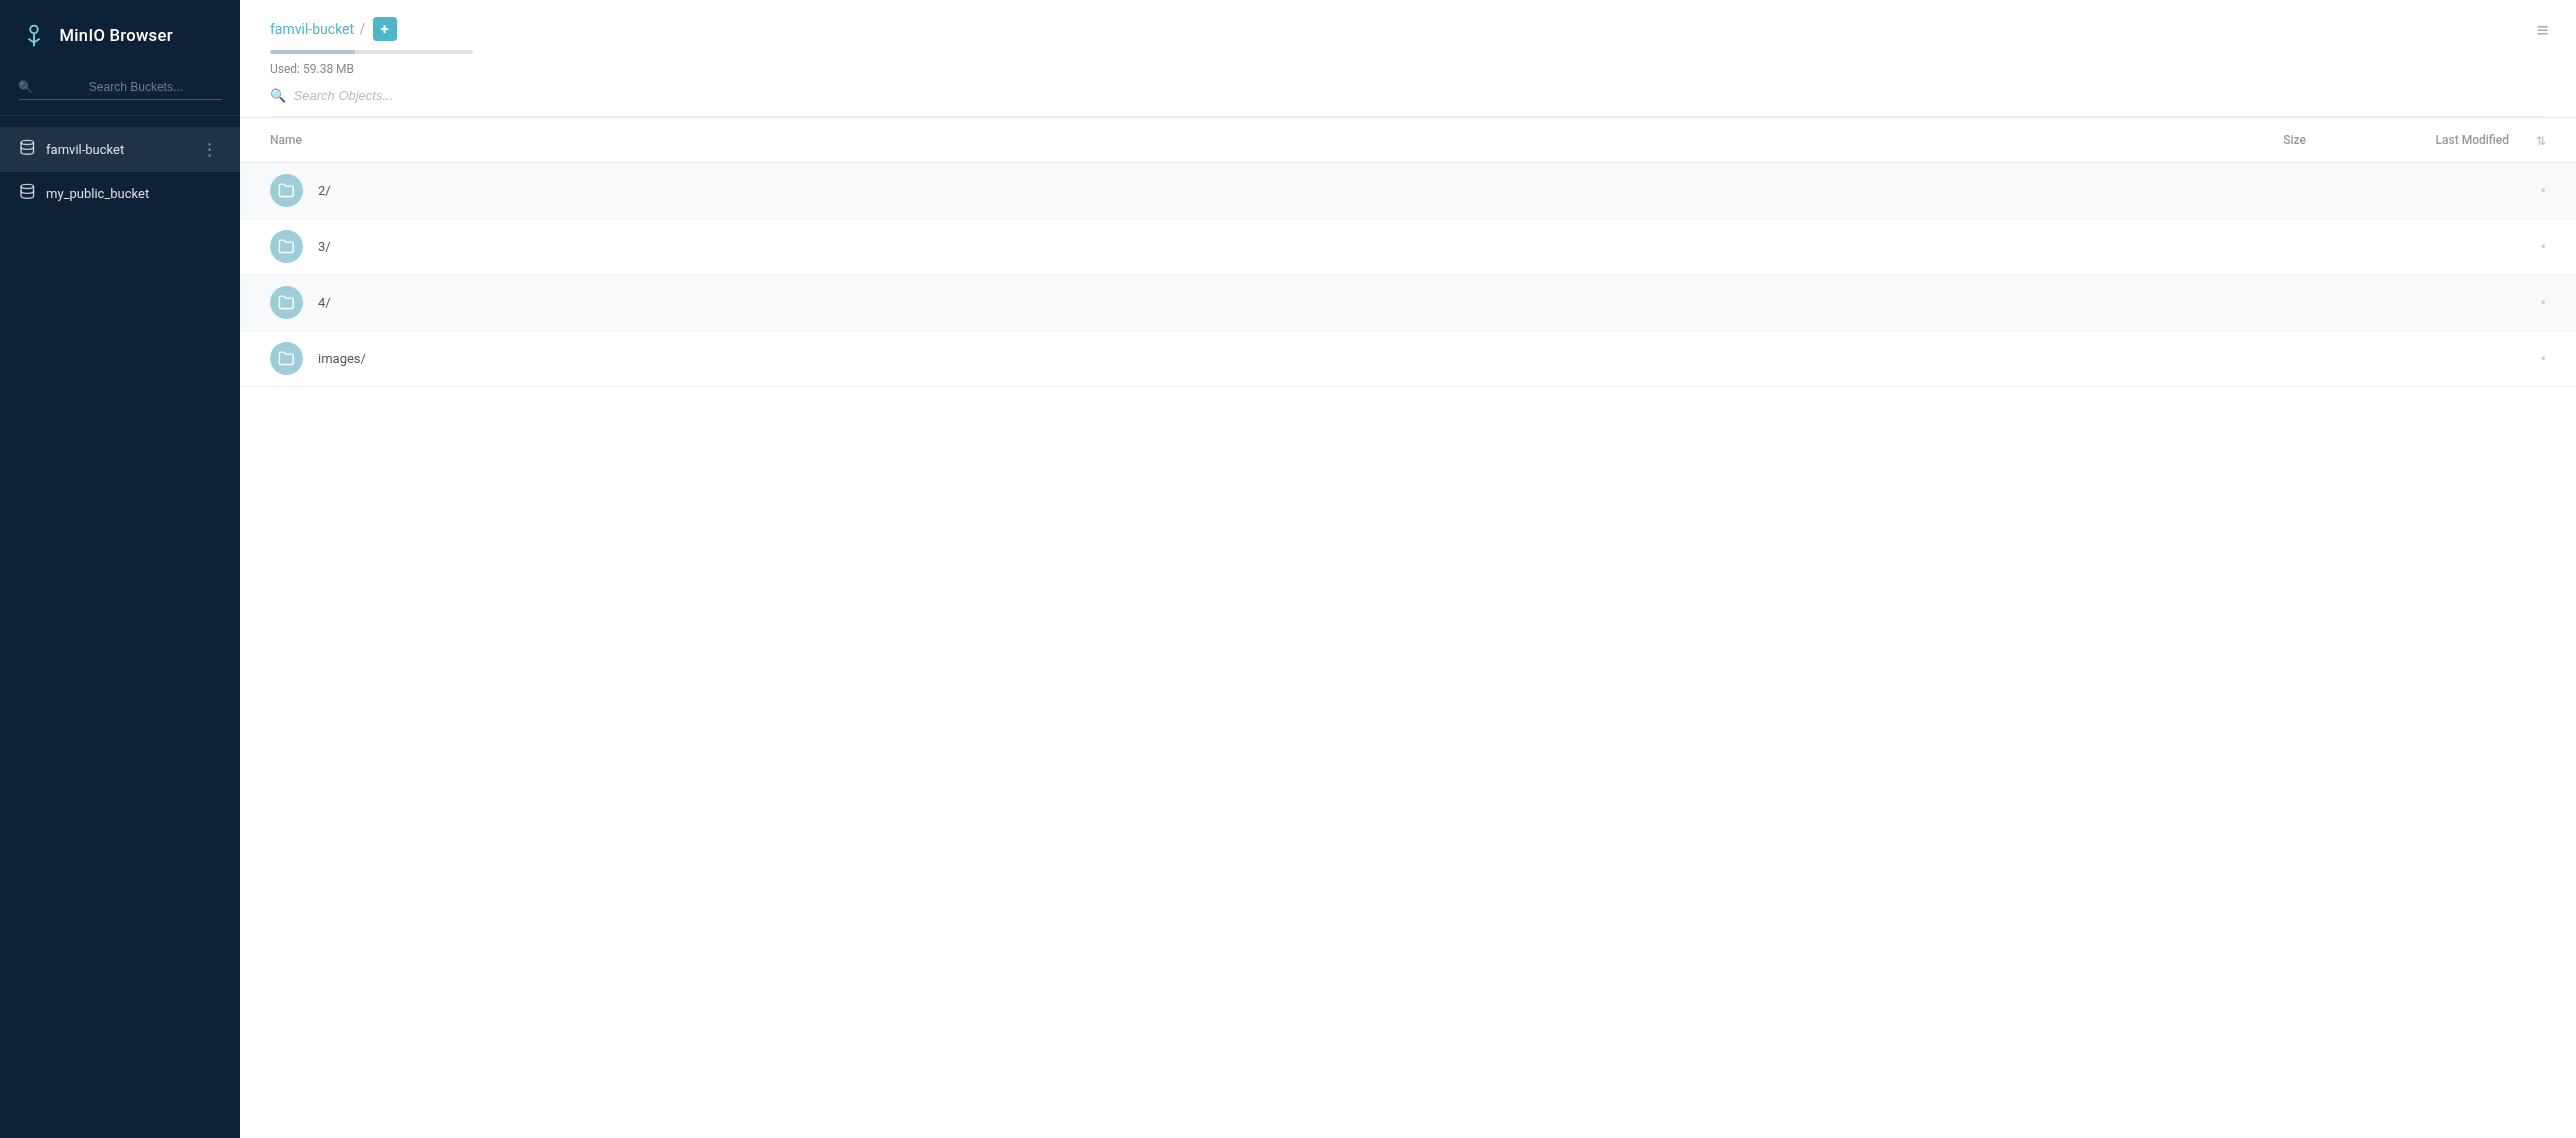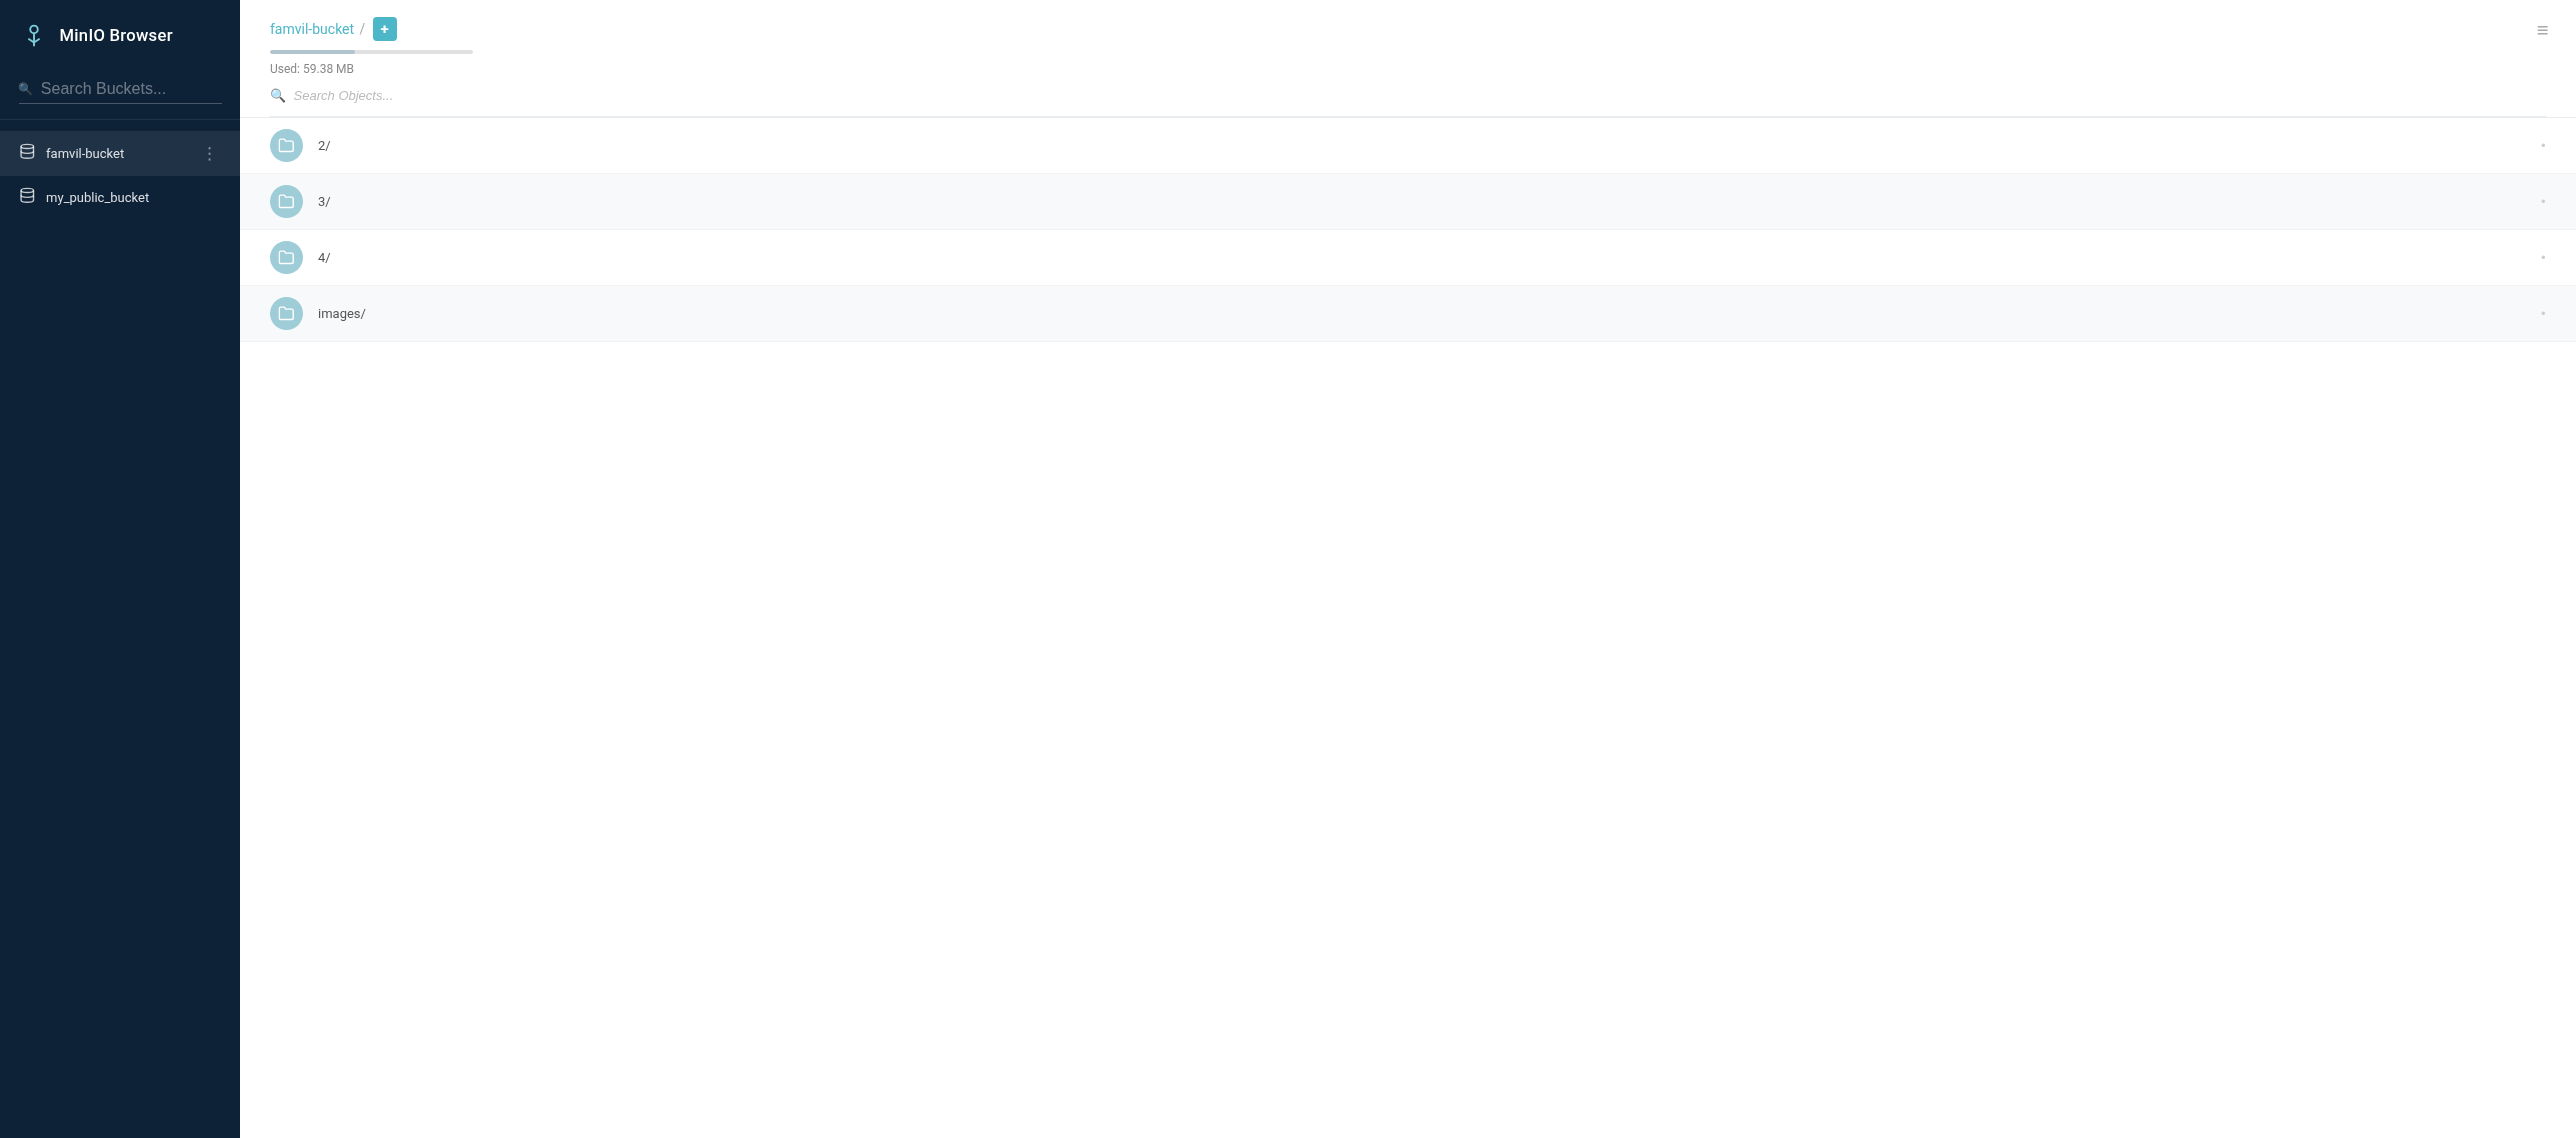--- a/index.html
+++ b/index.html
@@ -45,22 +45,23 @@
     }
     .sidebar-search-icon {
       color: rgba(255,255,255,0.5);
       font-size: 12px;
     }
     .sidebar-search-input {
       background: transparent;
       border: none;
       outline: none;
       color: rgba(255,255,255,0.6);
-      font-size: 16px;
+      font-size: 12px;
       width: 100%;
+      margin-left: 48px;
     }
     .sidebar-search-input::placeholder { color: rgba(255,255,255,0.4); }
     .bucket-list { padding: 11px 0; }
     .bucket-item {
       display: flex;
       align-items: center;
       padding: 11px 18.5px;
       cursor: pointer;
       gap: 11px;
       position: relative;
@@ -283,20 +284,28 @@
       </div>
       <span class="usage-text">Used: 59.38 MB</span>
     </div>
     <div class="search-objects-container">
       <span class="search-objects-icon">🔍</span>
       <input class="search-objects-input" type="text" placeholder="Search Objects..." style="">
     </div>
   </div>
 
   <div class="table-container">
+    <div class="table-header">
+      <span class="col-name">Name</span>
+      <span class="col-size">Size</span>
+      <span class="col-modified">Last Modified</span>
+      <span class="col-sort">
+        <span class="sort-icon">⇅</span>
+      </span>
+    </div>
 
     <div class="object-row">
       <div class="folder-icon-circle">
         <svg width="16.6" height="16.6" viewBox="0 0 24 24" fill="none" stroke="#fff" stroke-width="2" class="folder-svg">
           <path d="M22 19a2 2 0 0 1-2 2H4a2 2 0 0 1-2-2V5a2 2 0 0 1 2-2h5l2 3h9a2 2 0 0 1 2 2z"></path>
         </svg>
       </div>
       <span class="object-name">2/</span>
       <span class="object-size"></span>
       <span class="object-modified"></span>

